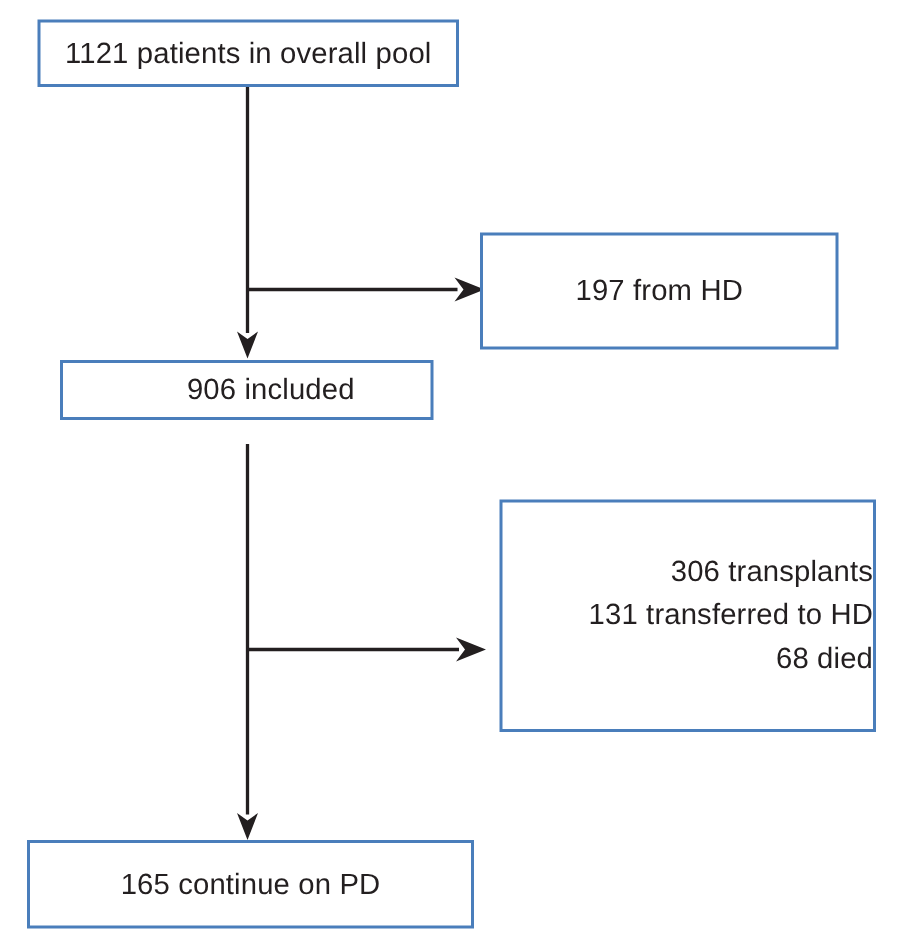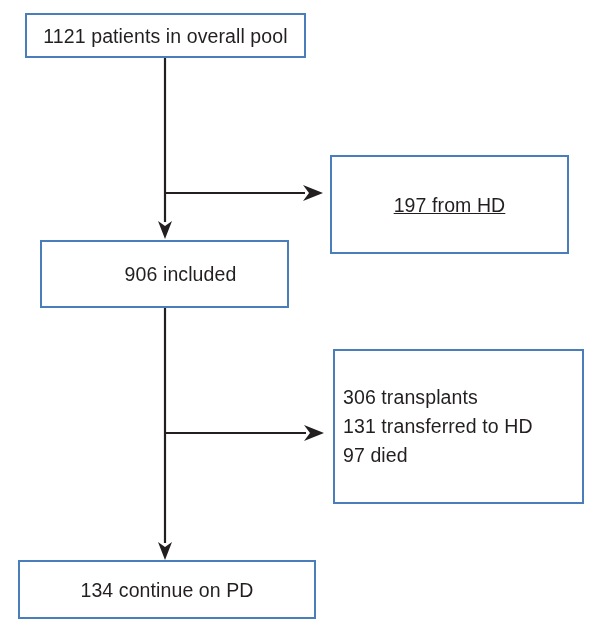--- a/index.html
+++ b/index.html
@@ -34,39 +34,38 @@
     display: flex;
     flex-direction: column;
     justify-content: center;
     z-index: 2;
   }
   .node.centered {
     align-items: center;
     text-align: center;
   }
   .node.listed {
-    align-items: flex-start;
+    align-items: flex-end;
     text-align: left;
     padding-left: 8px;
-    margin-top: 16px;
   }
   .node-line {
     font-size: 19.5px;
     line-height: 28px;
     white-space: nowrap;
     letter-spacing: 0.1px;
   }
   .node.listed .node-line {
     line-height: 29px;
   }
 
   
   #node-pool      { left: 25px;  top: 13px;  width: 281px; height: 45px; }
-  #node-excluded  { left: 330px; top: 155px; width: 239px; height: 99px; text-decoration: underline; }
-  #node-included  { left: 40px;  top: 240px; width: 249px; height: 68px; padding-left: 32px; }
+  #node-excluded  { left: 320px; top: 155px; width: 239px; height: 78px; }
+  #node-included  { left: 40px;  top: 240px; width: 249px; height: 40px; padding-left: 32px; }
   #node-outcomes  { left: 333px; top: 333px; width: 251px; height: 155px; }
   #node-continue  { left: 18px;  top: 560px; width: 298px; height: 59px; }
 </style>
 </head>
 <body>
 
 <div id="flow-canvas">
 
   <svg class="flow-svg" viewBox="0 0 600 627" xmlns="http://www.w3.org/2000/svg">
     <defs>
@@ -107,20 +106,20 @@
     <div class="node-line">197 from HD</div>
   </div>
 
   <div class="node centered" id="node-included">
     <div class="node-line">906 included</div>
   </div>
 
   <div class="node listed" id="node-outcomes">
     <div class="node-line">306 transplants</div>
     <div class="node-line">131 transferred to HD</div>
-    <div class="node-line">97 died</div>
+    <div class="node-line">68 died</div>
   </div>
 
   <div class="node centered" id="node-continue">
-    <div class="node-line">134 continue on PD</div>
+    <div class="node-line">165 continue on PD</div>
   </div>
 
 </div>
 
 </body></html>

